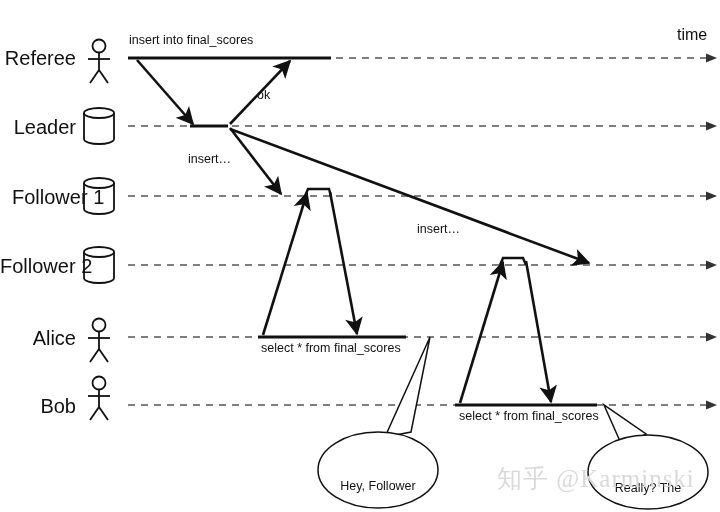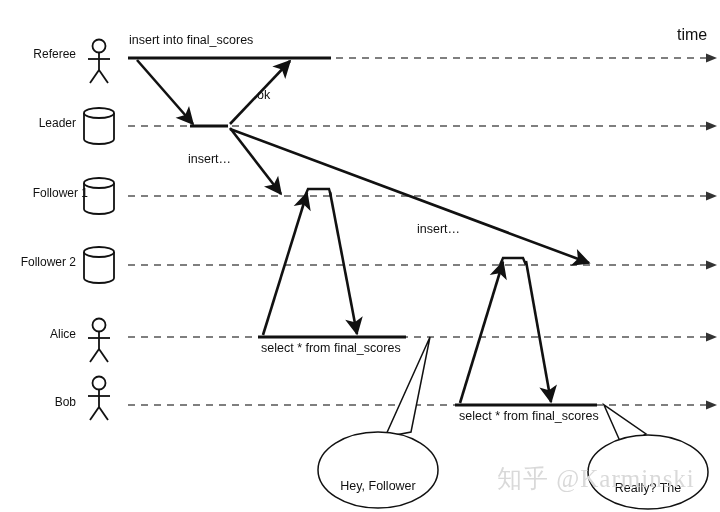--- a/index.html
+++ b/index.html
@@ -1,21 +1,21 @@
 <!DOCTYPE html>
 <html><head>
 <meta charset="utf-8">
 <style>
   html,body{margin:0;padding:0;background:#ffffff;}
   body{width:720px;height:512px;overflow:hidden;
        font-family:"Liberation Sans","DejaVu Sans",sans-serif;color:#111;}
   #diagram{position:relative;width:720px;height:512px;background:#fff;}
   svg{position:absolute;left:0;top:0;}
   .lbl{position:absolute;white-space:pre;}
-  .participant-label{font-size:12px;color:#111;text-align:right;}
+  .participant-label{font-size:20px;color:#111;text-align:right;}
   .sql-block{font-size:12.5px;line-height:15.5px;color:#111;}
   .msg-label{font-size:12.5px;color:#111;}
   .time-label{font-size:16px;color:#111;}
   .bubble-text{font-size:12.5px;line-height:16px;color:#111;text-align:center;}
   .watermark{position:absolute;font-size:25px;color:#d9d9d9;
              font-family:Liberation Serif, serif;letter-spacing:1px;
              white-space:pre;pointer-events:none;}
 </style>
 </head>
 <body>

